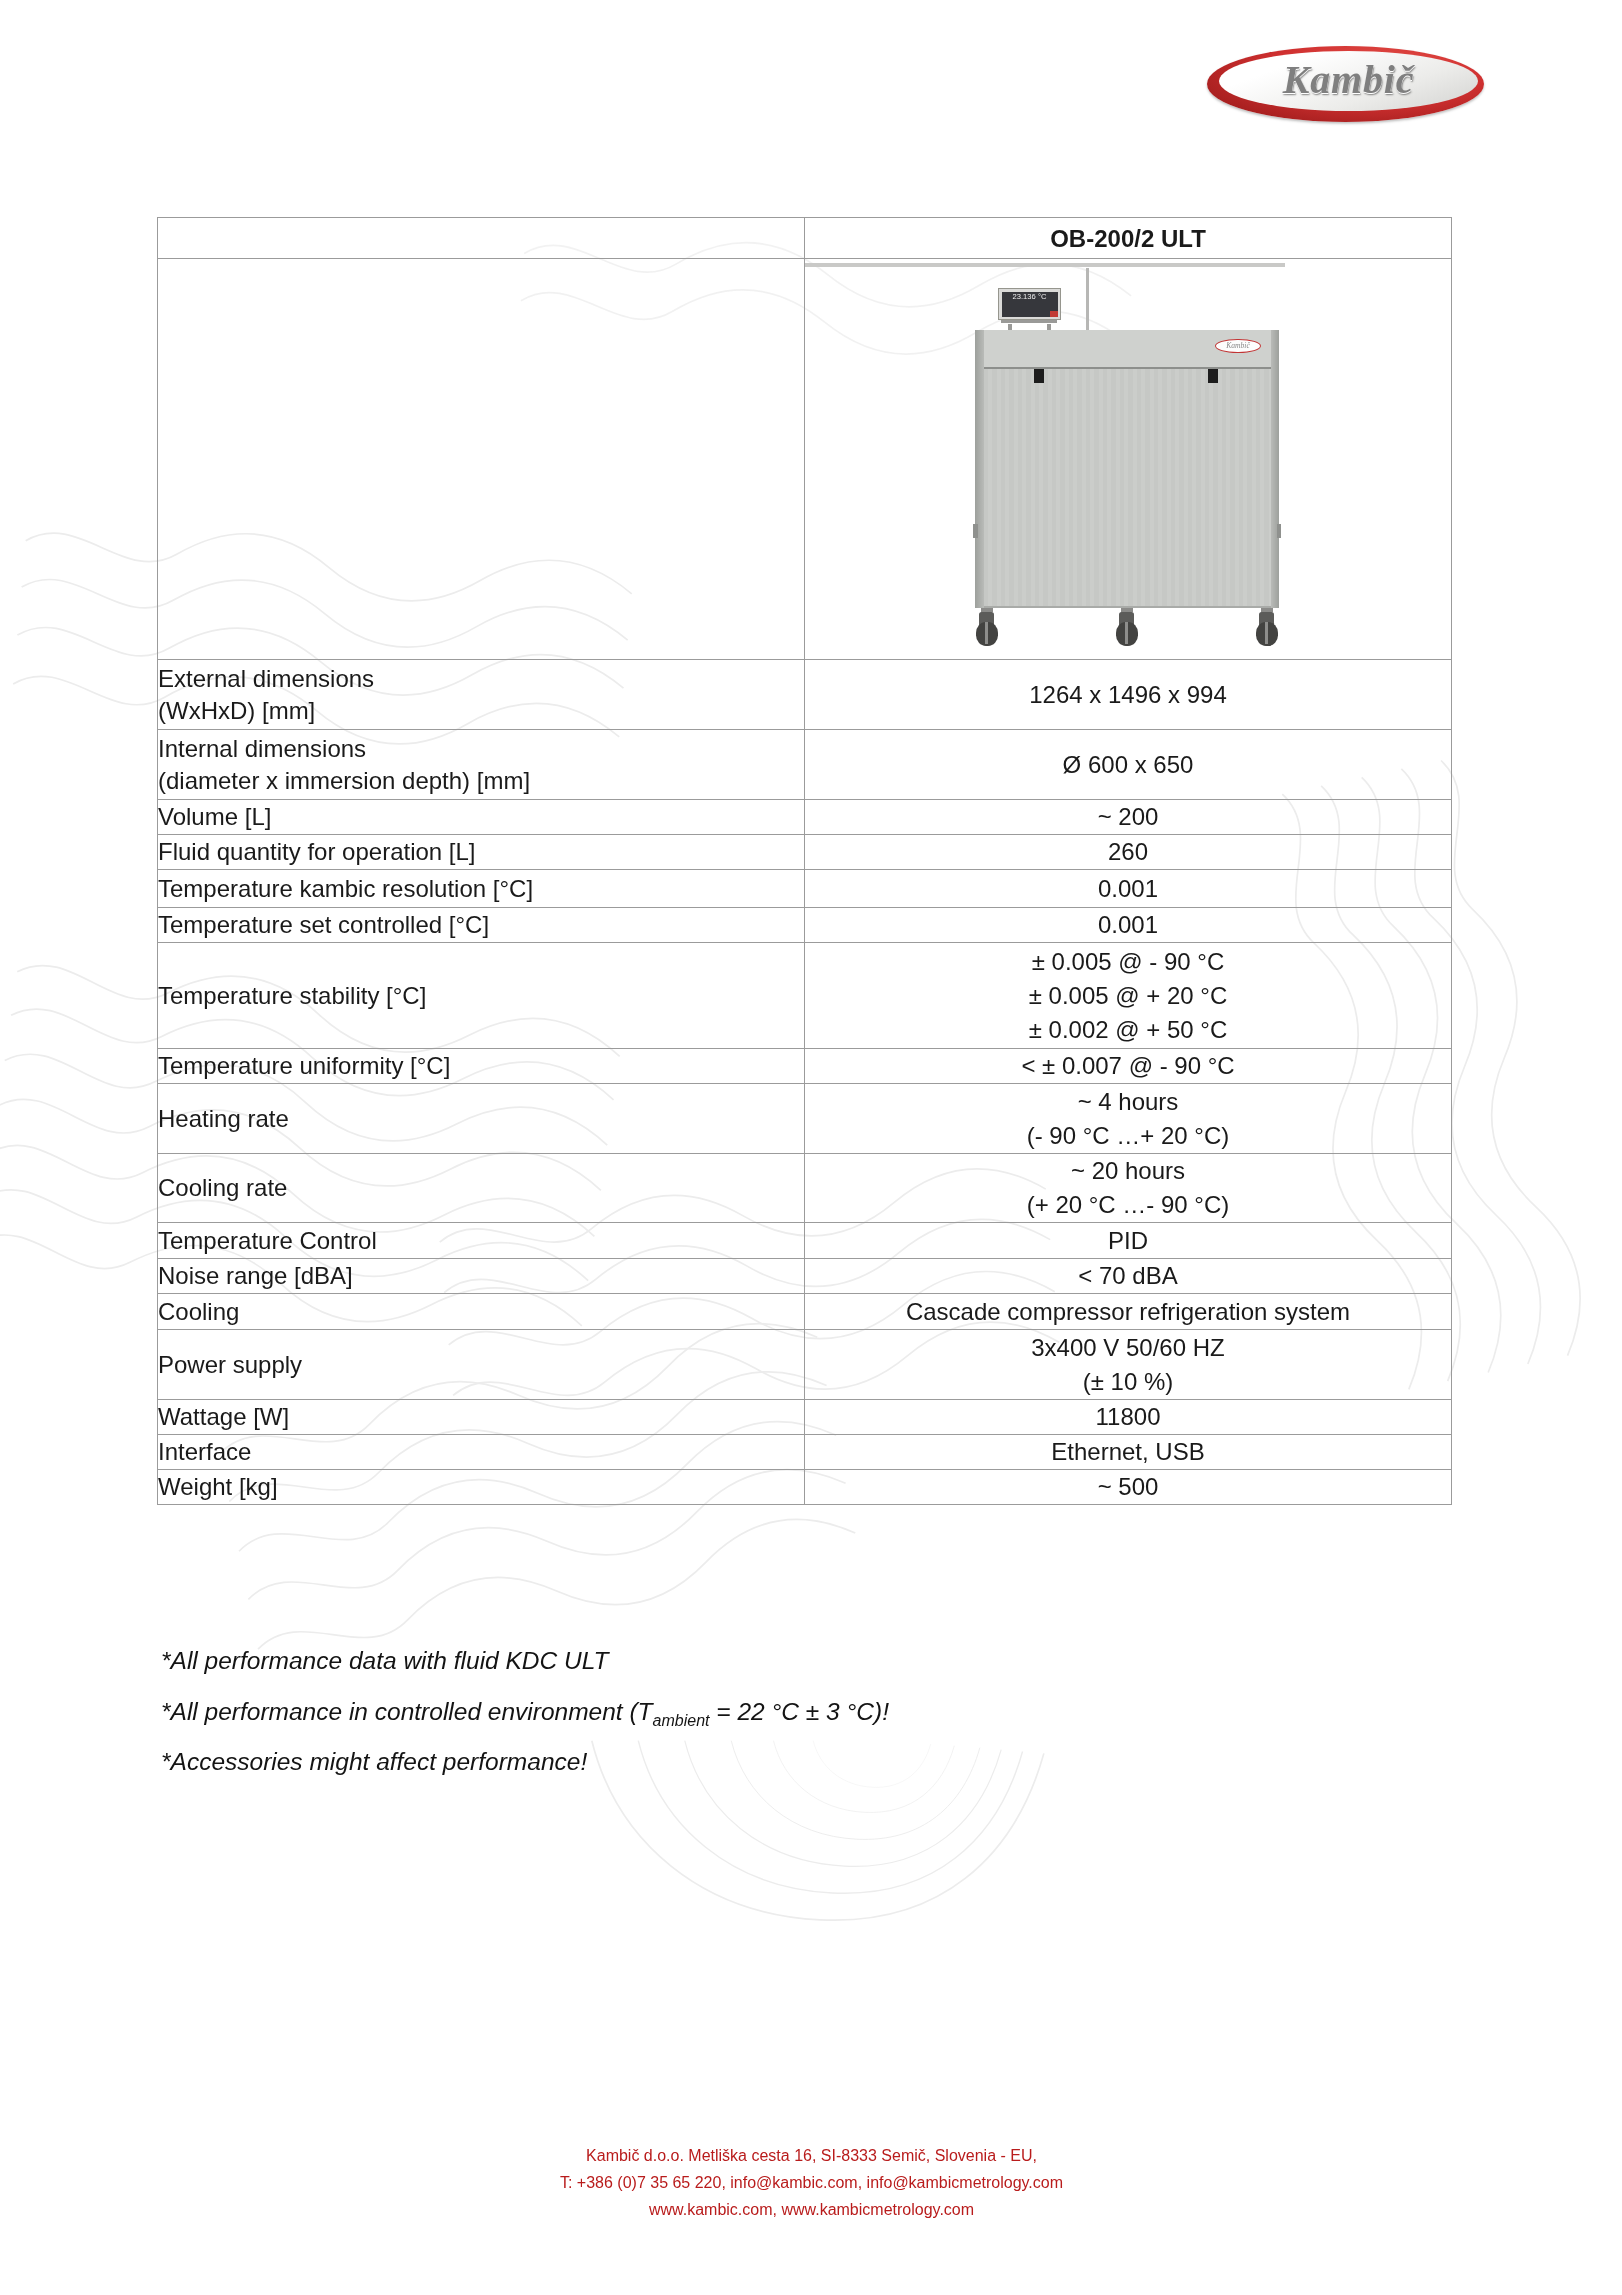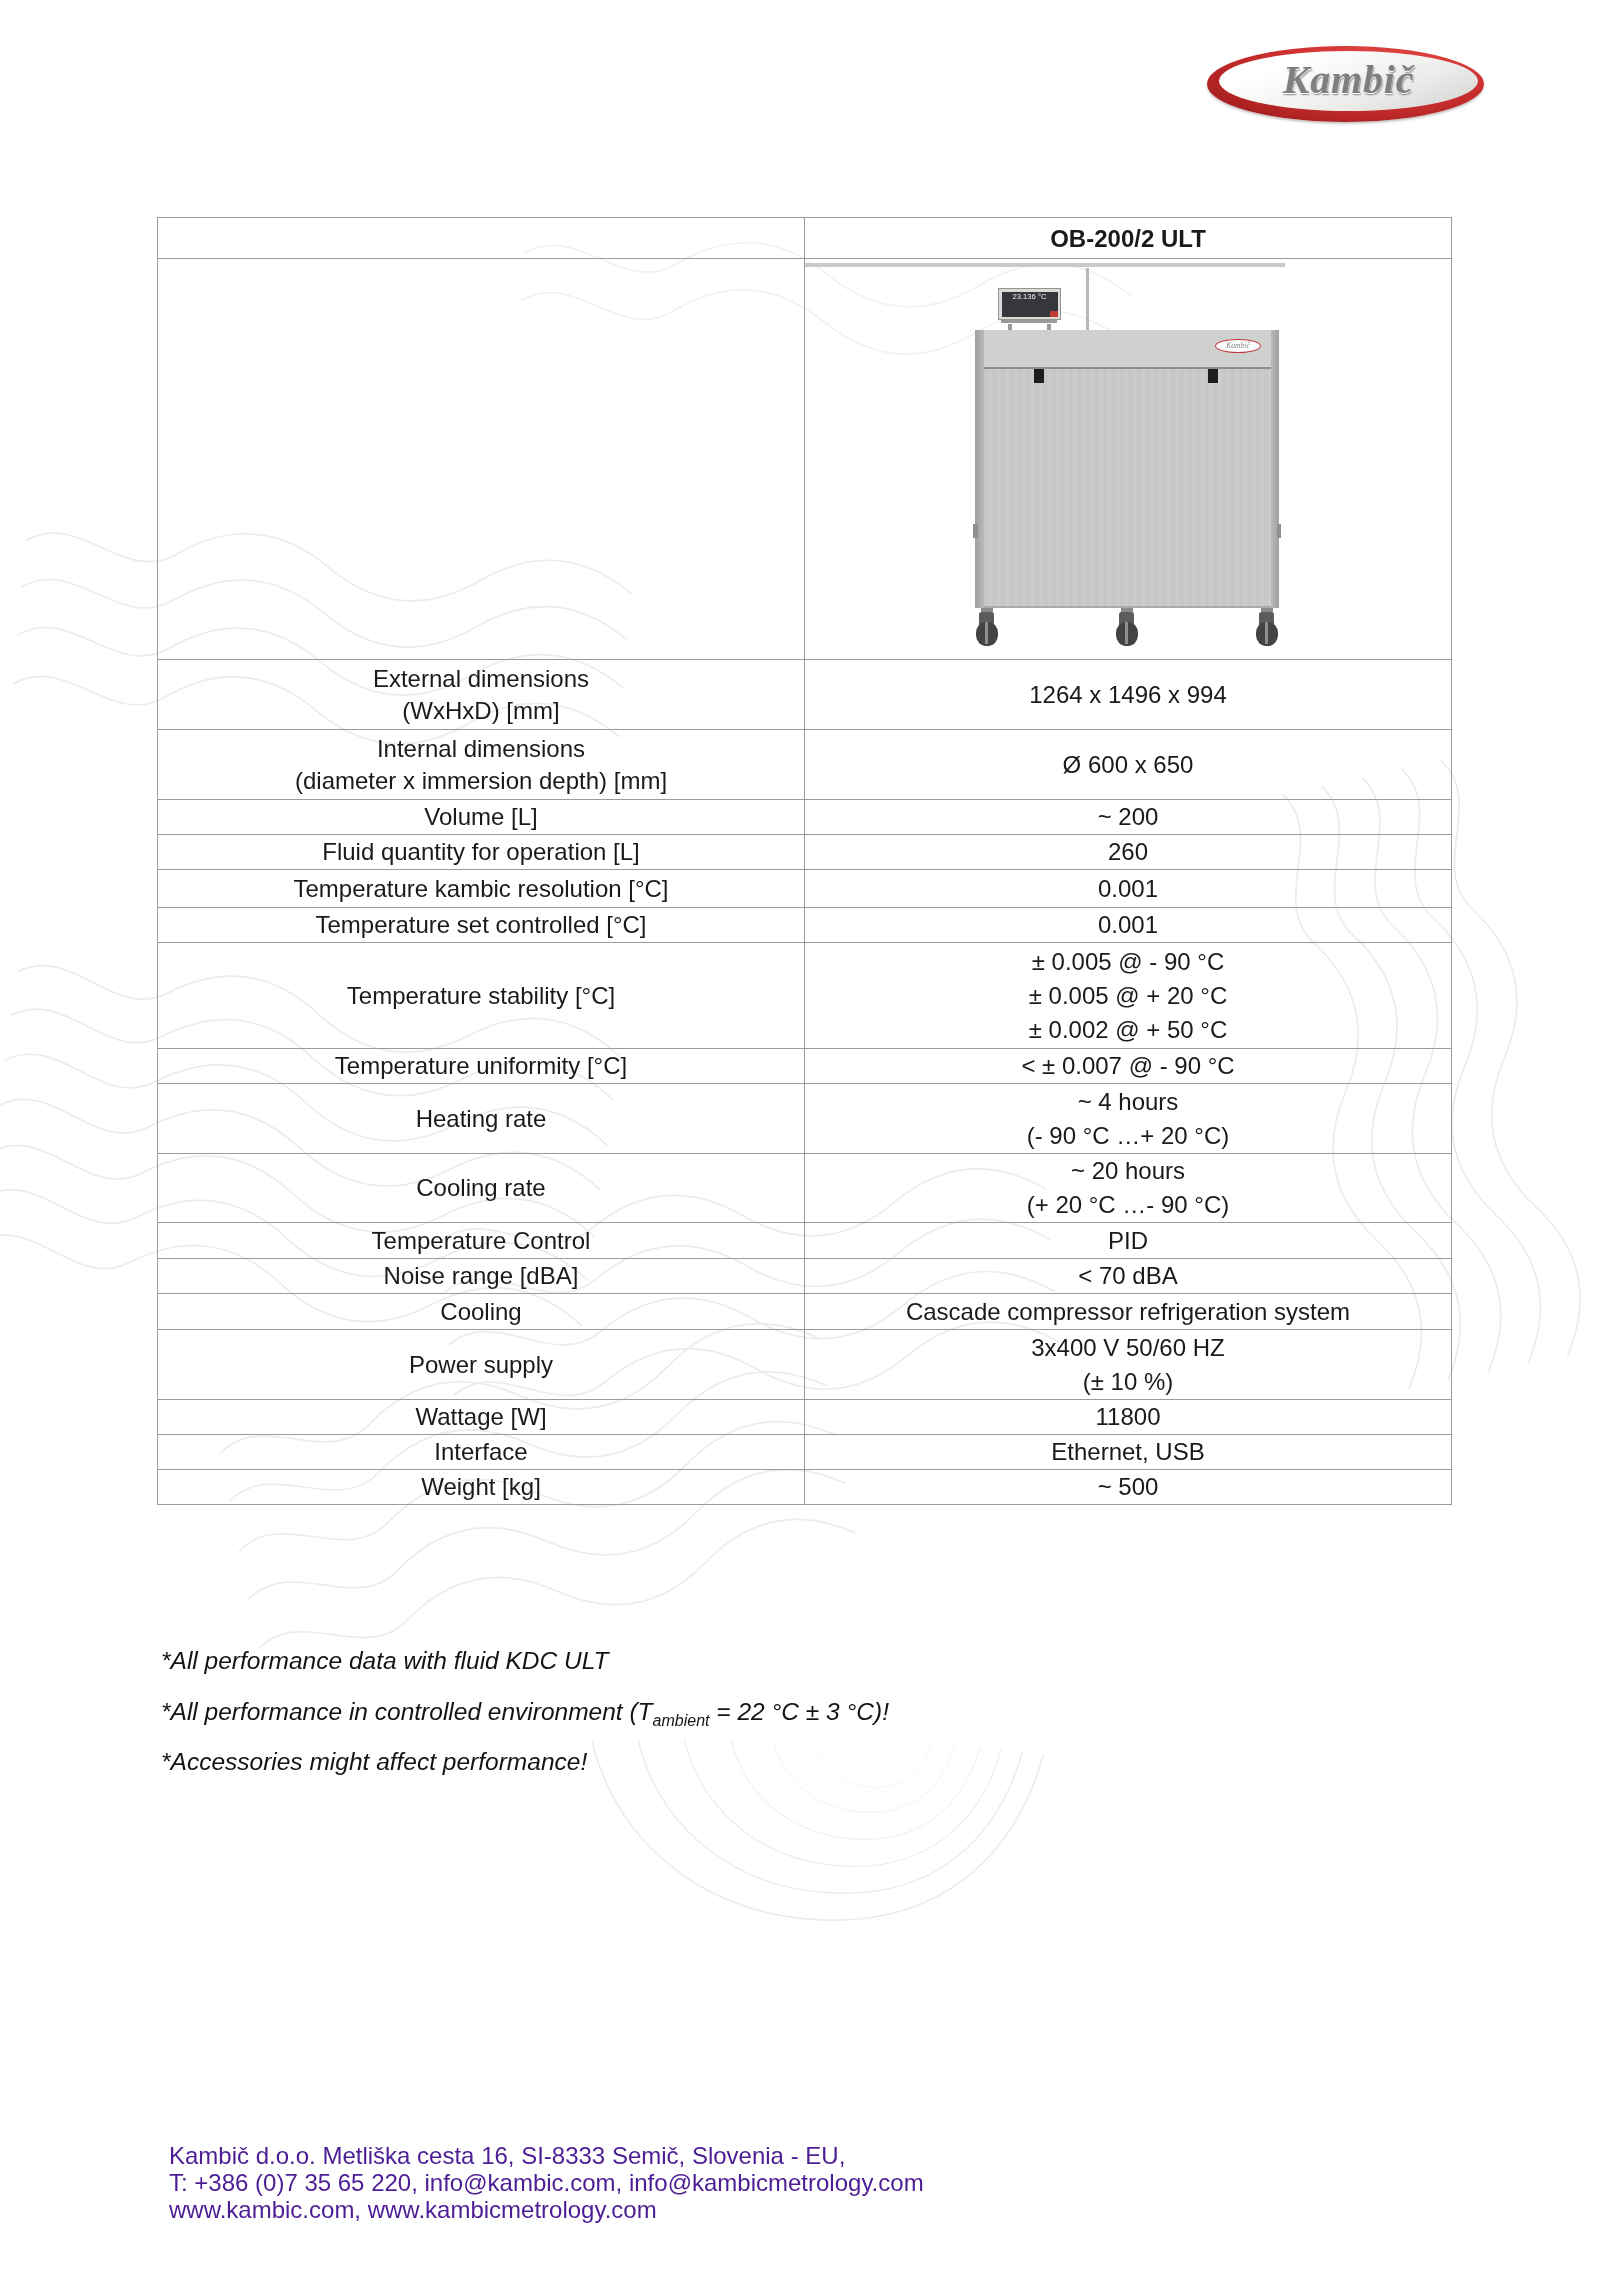--- a/index.html
+++ b/index.html
@@ -40,21 +40,21 @@
     background:transparent;
   }
   table.spec td{
     border:1.7px solid #9b9b9b;
     font-size:24px;
     vertical-align:middle;
     padding:0;
     white-space:pre-line;
     background:transparent;
   }
-  td.lbl{padding-left:13.5px;line-height:32px;text-align:center;}
+  td.lbl{padding-left:13.5px;line-height:32px;text-align:left;}
   td.val{text-align:center;line-height:34px;}
   td.hdr{
     text-align:center;font-weight:bold;font-size:33px;line-height:37px;white-space:nowrap;
   }
   td.imgcell{position:relative;}
   
   .photo{position:absolute;left:0;top:4px;width:100%;height:100%;}
   .photo-topedge{position:absolute;left:0;top:0;width:480px;height:4.2px;background:#c9c9c7;}
   .antenna{position:absolute;left:281px;top:5px;width:2.5px;height:64px;background:#b7b7b5;}
   .panel{
@@ -99,21 +99,21 @@
   .caster-stripe{position:absolute;left:10px;top:14.4px;width:3.4px;height:22px;background:#8e8e8c;}
   
   .footnote{
     position:absolute;left:161px;z-index:2;
     font-style:italic;font-size:24.5px;color:#141414;white-space:nowrap;margin-top:31px;
   }
   .footnote sub{font-size:16px;}
   
   .footer{
     position:absolute;left:169px;top:2142px;width:1285px;z-index:2;
-    text-align:left;color:#4c1d95;font-size:24px;line-height:27px;
+    text-align:center;color:#b91c1c;font-size:16px;line-height:27px;
   }
 </style>
 </head>
 <body>
 
 <div class="page">
 
   <svg class="watermark" viewBox="0 0 1920 2716" xmlns="http://www.w3.org/2000/svg">
     <defs>
       <path id="wv" d="M0,0 C60,-42 120,42 180,0 S300,-42 360,0 S480,42 540,0 S660,-42 720,0" fill="none"></path>

